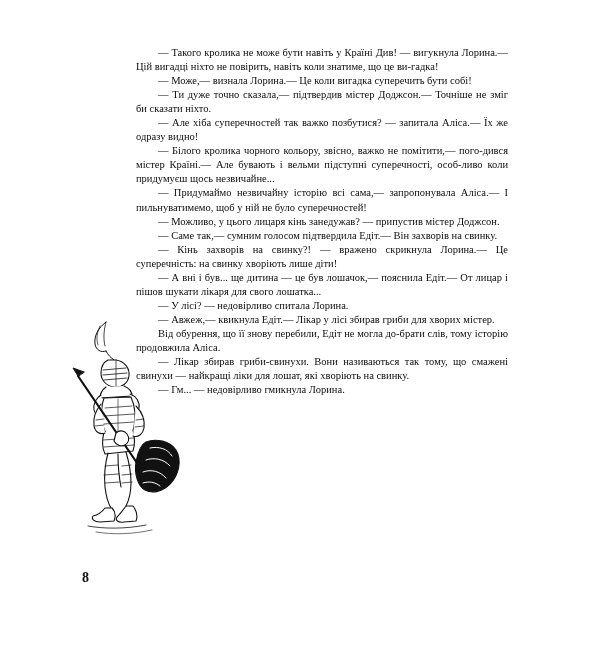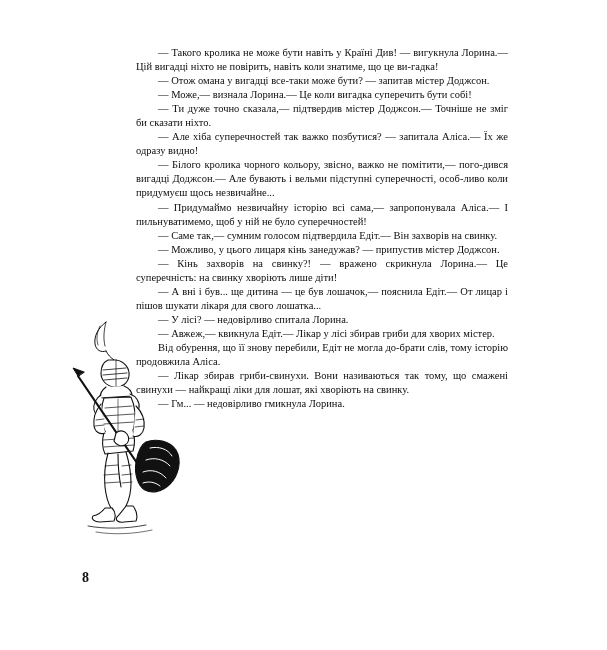--- a/index.html
+++ b/index.html
@@ -51,28 +51,27 @@
     display: block;
   }
 </style>
 </head>
 <body>
 
 <div class="page">
 
   <div class="text-column">
     <p class="para">— Такого кролика не може бути навіть у Країні Див! — вигукнула Лорина.— Цій вигадці ніхто не повірить, навіть коли знатиме, що це ви-гадка!</p>
-    <p class="para">— Отож омана у вигадці все-таки може бути? — запитав містер Доджсон.</p>
     <p class="para">— Може,— визнала Лорина.— Це коли вигадка суперечить бути собі!</p>
     <p class="para">— Ти дуже точно сказала,— підтвердив містер Доджсон.— Точніше не зміг би сказати ніхто.</p>
     <p class="para">— Але хіба суперечностей так важко позбутися? — запитала Аліса.— Їх же одразу видно!</p>
-    <p class="para">— Білого кролика чорного кольору, звісно, важко не помітити,— пого-дився вигадці Доджсон.— Але бувають і вельми підступні суперечності, особ-ливо коли придумуєш щось незвичайне...</p>
+    <p class="para">— Білого кролика чорного кольору, звісно, важко не помітити,— пого-дився містер Країні.— Але бувають і вельми підступні суперечності, особ-ливо коли придумуєш щось незвичайне...</p>
     <p class="para">— Придумаймо незвичайну історію всі сама,— запропонувала Аліса.— І пильнуватимемо, щоб у ній не було суперечностей!</p>
+    <p class="para">— Можливо, у цього лицаря кінь занедужав? — припустив містер Доджсон.</p>
     <p class="para">— Саме так,— сумним голосом підтвердила Едіт.— Він захворів на свинку.</p>
-    <p class="para">— Можливо, у цього лицаря кінь занедужав? — припустив містер Доджсон.</p>
     <p class="para">— Кінь захворів на свинку?! — вражено скрикнула Лорина.— Це суперечність: на свинку хворіють лише діти!</p>
     <p class="para">— А вні і був... ще дитина — це був лошачок,— пояснила Едіт.— От лицар і пішов шукати лікаря для свого лошатка...</p>
     <p class="para">— У лісі? — недовірливо спитала Лорина.</p>
     <p class="para">— Авжеж,— квикнула Едіт.— Лікар у лісі збирав гриби для хворих містер.</p>
     <p class="para">Від обурення, що її знову перебили, Едіт не могла до-брати слів, тому історію продовжила Аліса.</p>
     <p class="para">— Лікар збирав гриби-свинухи. Вони називаються так тому, що смажені свинухи — найкращі ліки для лошат, які хворіють на свинку.</p>
     <p class="para">— Гм... — недовірливо гмикнула Лорина.</p>
   </div>
 
   <div class="illustration">

